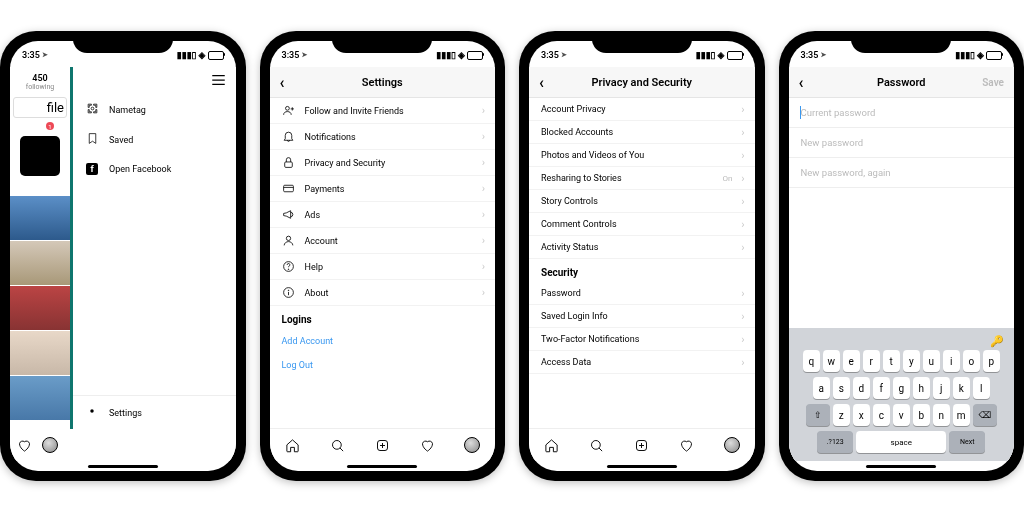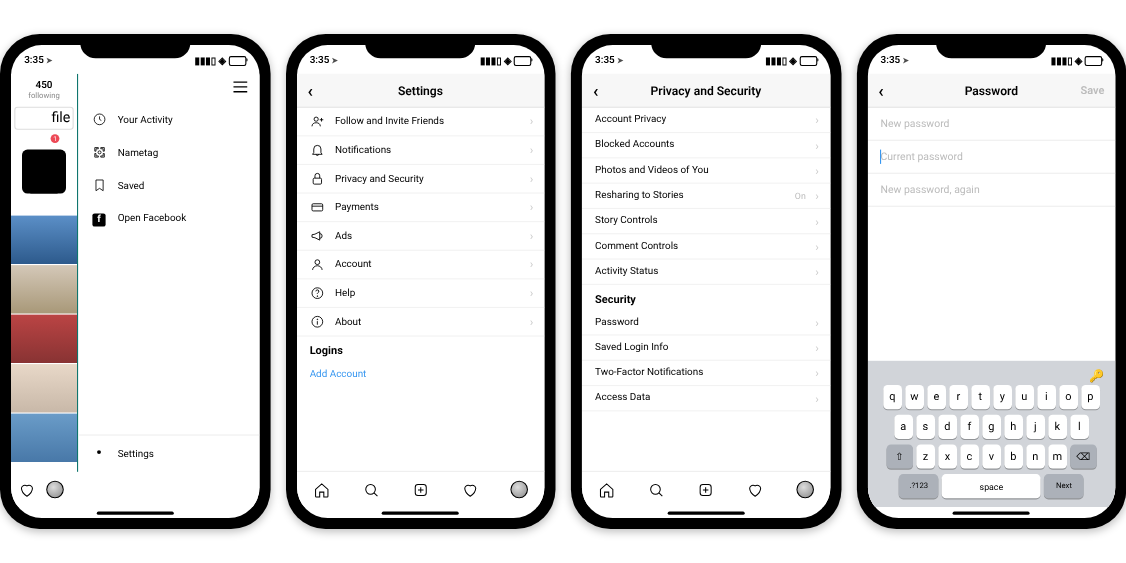--- a/index.html
+++ b/index.html
@@ -96,21 +96,21 @@
     overflow: hidden;
     background: #fff;
   }
   
   .p1-row {
     display: flex;
     height: 100%;
   }
   .p1-left {
     width: 60px;
-    border-right: 1px solid #0f766e;
+    border-right: 3px solid #0f766e;
     display: flex;
     flex-direction: column;
     background: #fff;
   }
   .p1-stats {
     text-align: center;
     padding: 6px 0 4px 0;
     font-size: 7px;
     color: #888;
   }
@@ -352,27 +352,20 @@
         </div>
         <div class="p1-menu">
           <div class="p1-hamburger">
             <svg width="15" height="12" viewBox="0 0 24 18" stroke="#000" stroke-width="2">
                 <line x1="2" y1="2" x2="22" y2="2"></line>
                 <line x1="2" y1="9" x2="22" y2="9"></line>
                 <line x1="2" y1="16" x2="22" y2="16"></line>
               </svg>
           </div>
           <div class="menu-list">
-            <div class="menu-item">
-              <span class="menu-icon"><svg viewBox="0 0 24 24">
-                    <circle cx="12" cy="12" r="9"></circle>
-                    <path d="M12 7v5l3 2"></path>
-                  </svg></span>
-              <span>Your Activity</span>
-            </div>
             <div class="menu-item">
               <span class="menu-icon"><svg viewBox="0 0 24 24">
                     <path d="M4 4h6v2H6v4H4zM20 4h-6v2h4v4h2zM4 20h6v-2H6v-4H4zM20 20h-6v-2h4v-4h2z"></path>
                     <circle cx="12" cy="12" r="2.5"></circle>
                   </svg></span>
               <span>Nametag</span>
             </div>
             <div class="menu-item">
               <span class="menu-icon"><svg viewBox="0 0 24 24">
                     <path d="M6 3h12v18l-6-4-6 4z"></path>
@@ -490,20 +483,21 @@
         <svg viewBox="0 0 24 24">
             <circle cx="12" cy="12" r="9"></circle>
             <line x1="12" y1="11" x2="12" y2="17"></line>
             <circle cx="12" cy="8" r="0.6" fill="#000"></circle>
           </svg>
         <span>About</span>
           <span class="chev">›</span>
       </div>
       <div class="section-header">Logins</div>
       <div class="link-row">Add Account</div>
+      <div class="link-row">Log Out</div>
     </div>
     <div class="tab-bar">
       <span class="ic">
           <svg viewBox="0 0 24 24">
             <path d="M3 11l9-8 9 8v10a1 1 0 0 1-1 1h-5v-7h-6v7H4a1 1 0 0 1-1-1z"></path>
           </svg>
         </span>
       <span class="ic">
           <svg viewBox="0 0 24 24">
             <circle cx="11" cy="11" r="7"></circle>
@@ -641,22 +635,22 @@
           <span>◈</span>
           <span class="battery-icon"><span class="battery-fill"></span></span>
         </div>
     </div>
     <div class="nav-header">
       <span class="nav-back">‹</span>
       <span>Password</span>
       <span class="nav-save">Save</span>
     </div>
     <div class="content" style="display:flex;flex-direction:column;">
+      <div class="pw-field active">Current password</div>
       <div class="pw-field">New password</div>
-      <div class="pw-field active">Current password</div>
       <div class="pw-field">New password, again</div>
       <div style="flex:1"></div>
       <div class="keyboard">
         <div class="kb-suggestion">
           <span style="font-size:11px">🔑</span>
         </div>
         <div class="kb-row" id="kbr1">
             <div class="key">q</div>
             <div class="key">w</div>
             <div class="key">e</div>

